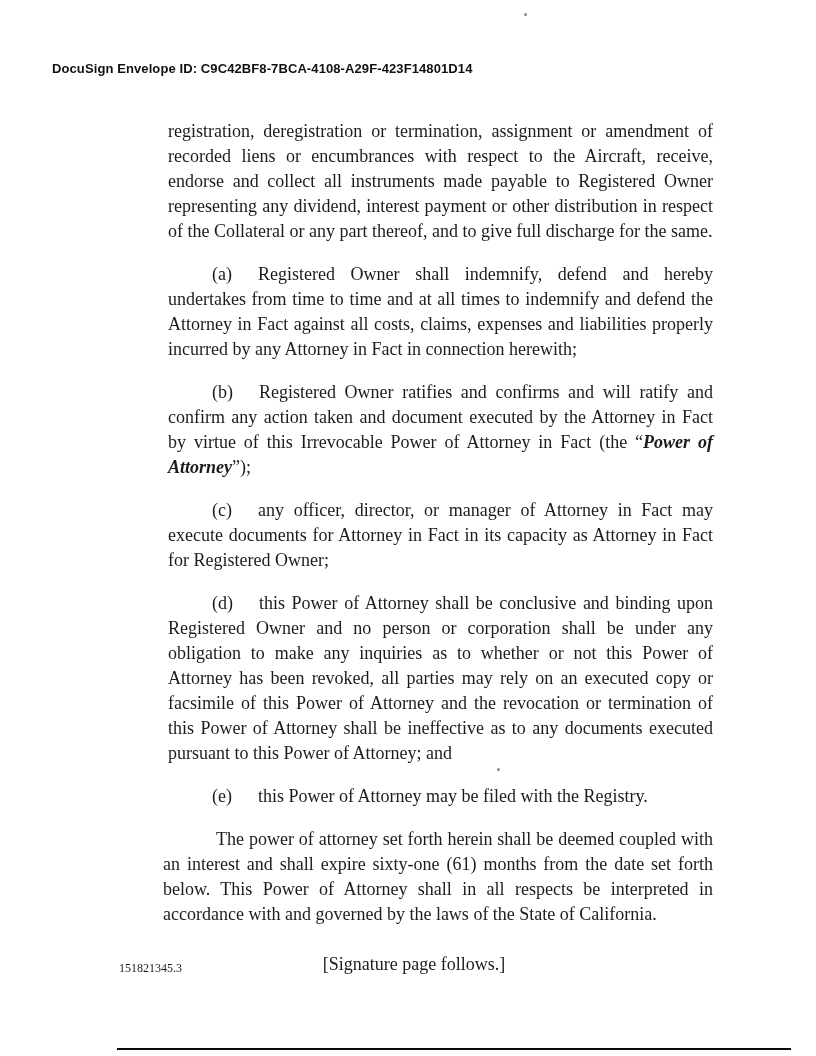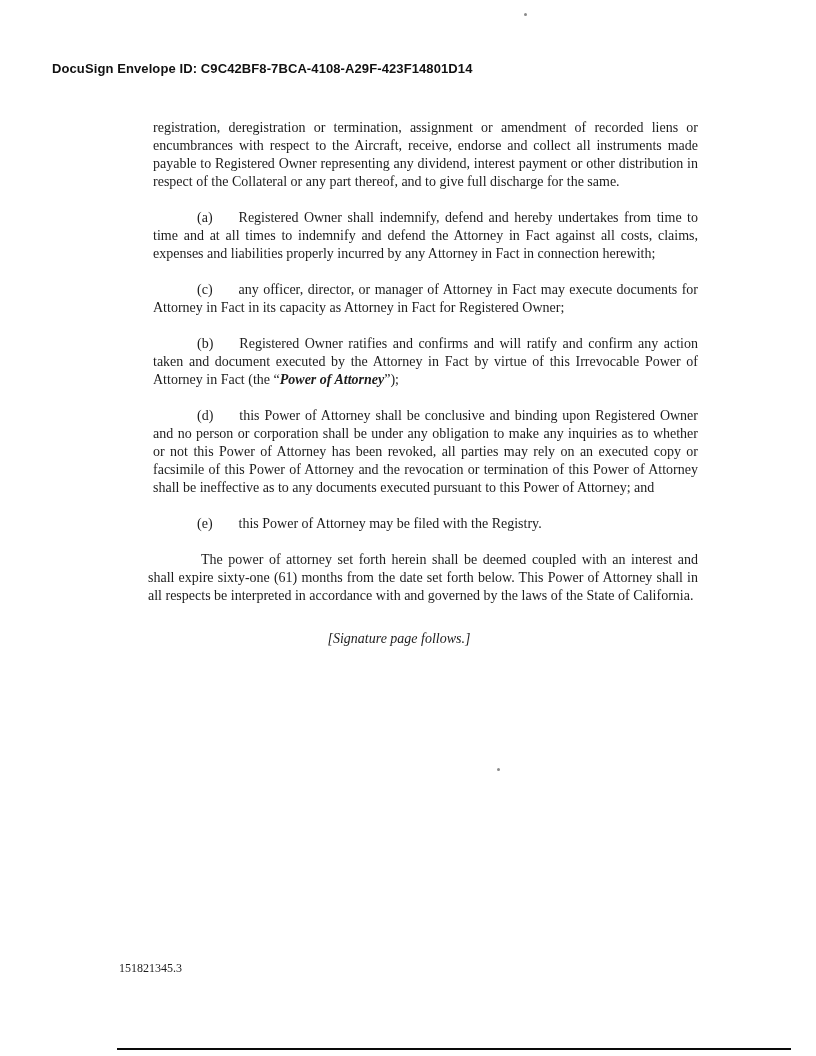--- a/index.html
+++ b/index.html
@@ -21,36 +21,35 @@
     top: 41px; left: 52px;
     font-family: "Liberation Sans", "DejaVu Sans", sans-serif;
     font-size: 13px;
     font-weight: 700;
     color: #111;
     letter-spacing: 0.1px;
     margin-top: 20px;
   }
   .content {
     position: absolute;
-    top: 119px; left: 100px;
+    top: 119px; left: 115px;
     width: 598px;
-    font-size: 14px;
-    line-height: 18px;
+    font-size: 18px;
+    line-height: 25px;
   }
   .indented-block { margin-left: 53px; }
   p.para { margin: 0 0 18px 0; text-align: justify; }
   p.sub { text-indent: 44px; }
   .tab { display: inline-block; width: 26px; }
   .tab-wide { display: inline-block; width: 31px; }
   .bi { font-weight: 700; font-style: italic; }
   p.closing { text-indent: 53px; margin-left: 48px; }
   .signature-note {
     margin: 25px 0 0 0;
     text-align: center;
-    font-style: italic;
   }
   .footer-number {
     position: absolute;
     top: 961px; left: 119px;
     font-size: 12px;
     color: #1c1c1c;
   }
   .scan-line {
     position: absolute;
     top: 1048px; left: 117px;
@@ -78,23 +77,23 @@
 
   <div class="content">
 
     <div class="indented-block">
 
       <p class="para">registration, deregistration or termination, assignment or amendment of recorded liens or encumbrances with respect to the Aircraft, receive, endorse and collect all instruments made payable to Registered Owner representing any dividend, interest payment or other distribution in respect of the Collateral or any part thereof, and to give full discharge for the same.</p>
 
 
       <p class="para sub"><span class="item-label">(a)</span><span class="tab"></span><span>Registered Owner shall indemnify, defend and hereby undertakes from time to time and at all times to indemnify and defend the Attorney in Fact against all costs, claims, expenses and liabilities properly incurred by any Attorney in Fact in connection herewith;</span></p>
 
+      <p class="para sub"><span class="item-label">(b)</span><span class="tab"></span><span>Registered Owner ratifies and confirms and will ratify and confirm any action taken and document executed by the Attorney in Fact by virtue of this Irrevocable Power of Attorney in Fact (the “</span><span class="bi">Power of Attorney</span><span>”);</span></p>
+
       <p class="para sub"><span class="item-label">(c)</span><span class="tab"></span><span>any officer, director, or manager of Attorney in Fact may execute documents for Attorney in Fact in its capacity as Attorney in Fact for Registered Owner;</span></p>
-
-      <p class="para sub"><span class="item-label">(b)</span><span class="tab"></span><span>Registered Owner ratifies and confirms and will ratify and confirm any action taken and document executed by the Attorney in Fact by virtue of this Irrevocable Power of Attorney in Fact (the “</span><span class="bi">Power of Attorney</span><span>”);</span></p>
 
       <p class="para sub"><span class="item-label">(d)</span><span class="tab"></span><span>this Power of Attorney shall be conclusive and binding upon Registered Owner and no person or corporation shall be under any obligation to make any inquiries as to whether or not this Power of Attorney has been revoked, all parties may rely on an executed copy or facsimile of this Power of Attorney and the revocation or termination of this Power of Attorney shall be ineffective as to any documents executed pursuant to this Power of Attorney; and</span></p>
 
       <p class="para sub"><span class="item-label">(e)</span><span class="tab"></span><span>this Power of Attorney may be filed with the Registry.</span></p>
 
     </div>
 
     <p class="para closing">The power of attorney set forth herein shall be deemed coupled with an interest and shall expire sixty-one (61) months from the date set forth below.  This Power of Attorney shall in all respects be interpreted in accordance with and governed by the laws of the State of California.</p>
 
     <p class="signature-note">[Signature page follows.]</p>

